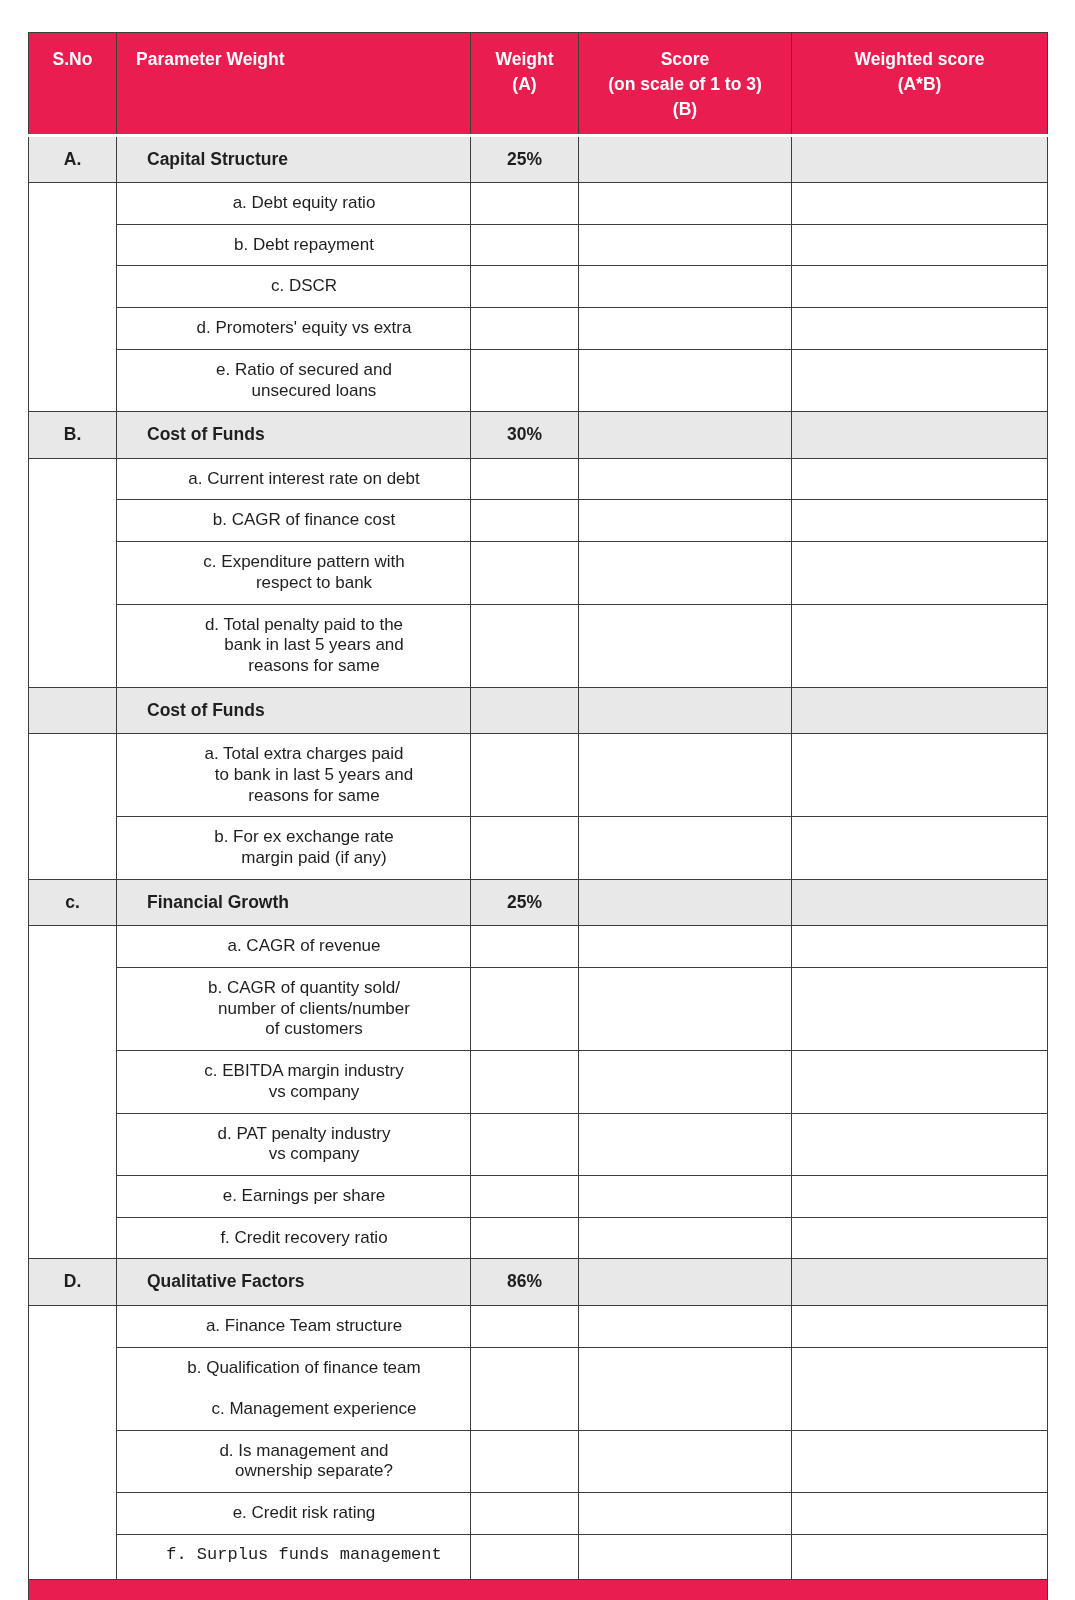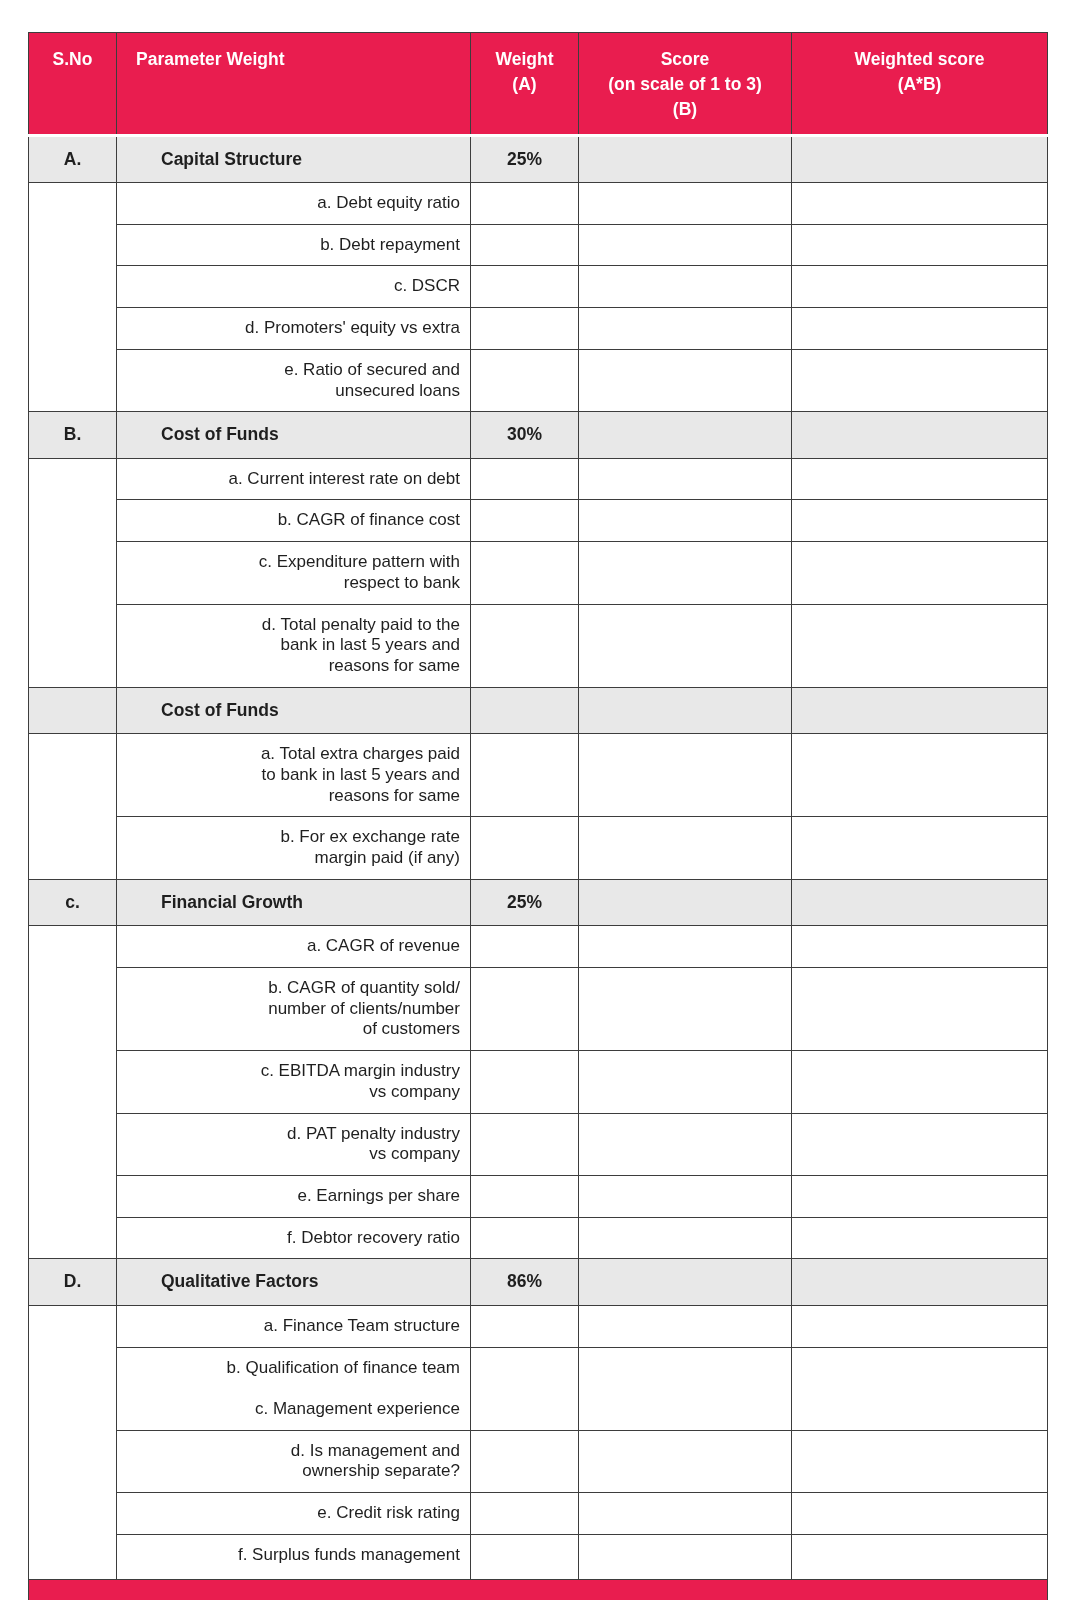--- a/index.html
+++ b/index.html
@@ -54,42 +54,42 @@
   
   tr.group-row td {
     background: #e8e8e8;
     font-weight: bold;
     font-size: 17.5px;
     line-height: 1.22;
     padding: 12px 6px;
   }
   tr.group-row td.param {
     text-align: left;
-    padding-left: 44px;
+    padding-left: 30px;
   }
   td.sno {
     text-align: center;
     font-size: 17px;
   }
   td.center { text-align: center; }
 
   
   tr.item-row td {
     background: #ffffff;
     font-size: 17px;
     line-height: 1.22;
     padding: 10px 8px;
   }
   tr.item-row td.param {
     padding: 10px 10px 10px 51px;
     text-indent: -20px;
     white-space: pre-line;
-    text-align: right;
-  }
-  tbody tr:last-child td { padding-bottom: 34px; }
+    text-align: center;
+  }
+  tbody tr:last-child td { padding-bottom: 34px; font-family: Liberation Mono, monospace; }
 
   
   tfoot td.total-bar {
     background: #e91d4f;
     color: #ffffff;
     font-weight: bold;
     font-size: 18px;
     padding: 17px 0 17px 172px;
     border: 1px solid #3d3d3d;
     border-bottom: 2px solid #3d3d3d;
@@ -254,21 +254,21 @@
           <td class="center"></td>
           <td class="center"></td>
         </tr>
         <tr class="item-row">
           <td class="param">e. Earnings per share</td>
           <td class="center"></td>
           <td class="center"></td>
           <td class="center"></td>
         </tr>
         <tr class="item-row">
-          <td class="param">f. Debtor recovery ratio</td>
+          <td class="param">f. Credit recovery ratio</td>
           <td class="center"></td>
           <td class="center"></td>
           <td class="center"></td>
         </tr>
         <tr class="group-row">
           <td class="sno">D.</td>
           <td class="param">Qualitative Factors</td>
           <td class="center">86%</td>
           <td class="center"></td>
           <td class="center"></td>

